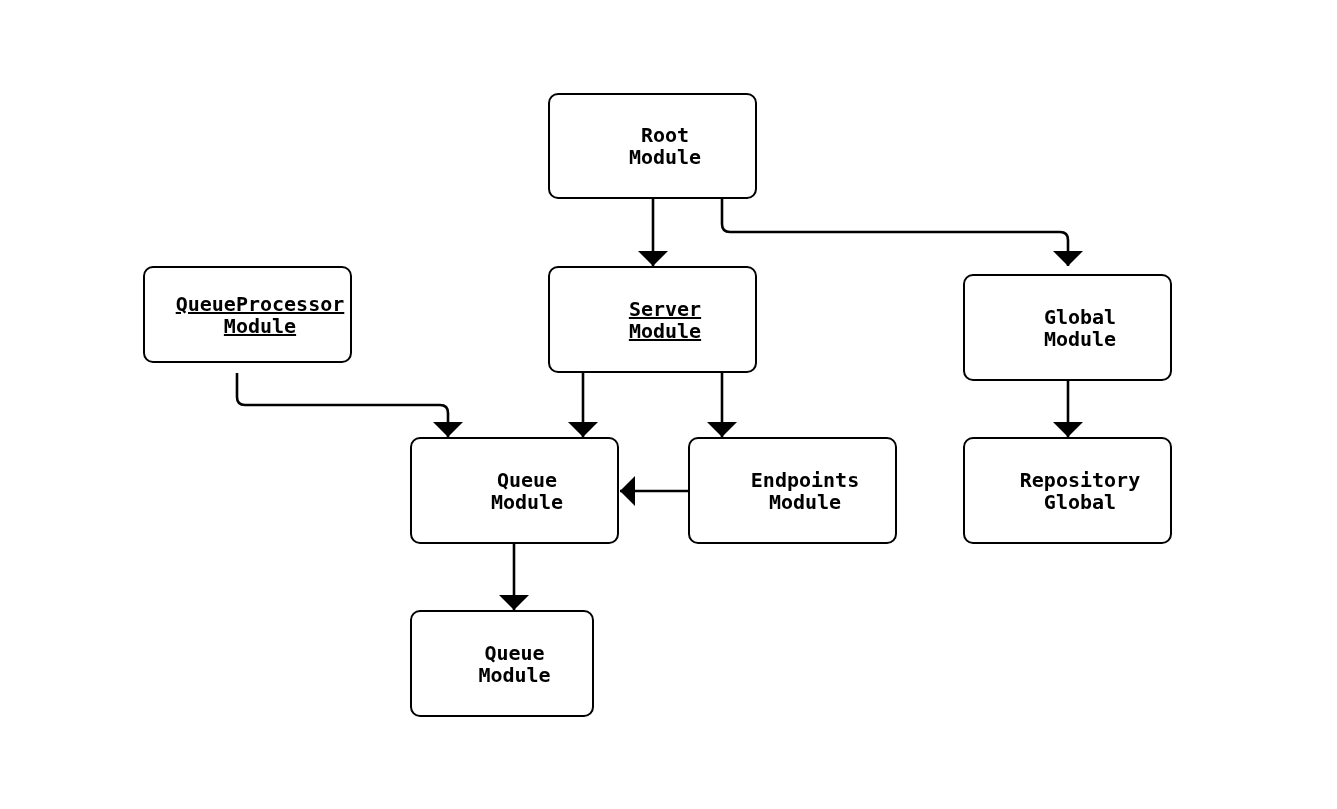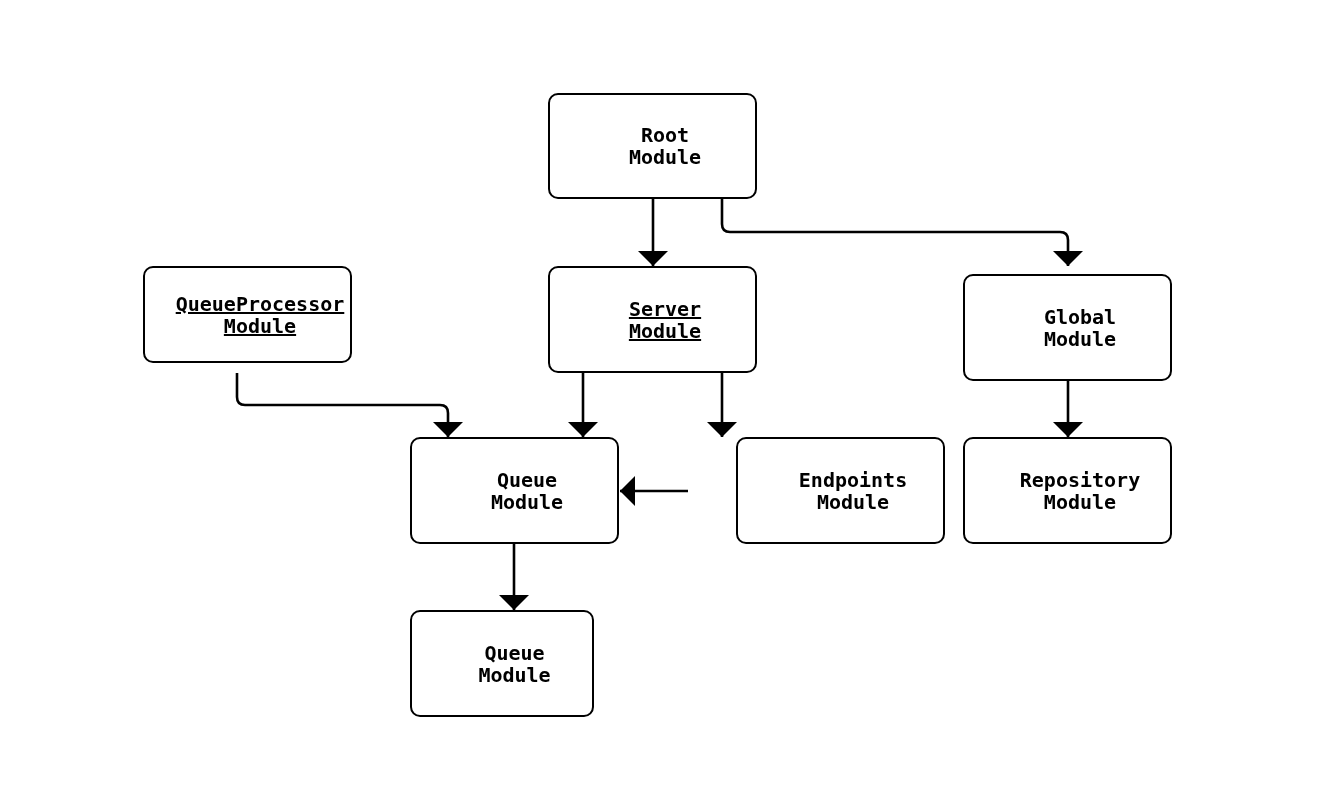--- a/index.html
+++ b/index.html
@@ -80,28 +80,28 @@
   <div class="node" style="left:963px; top:274px; width:209px; height:107px;">
     <span class="label">Global
 Module</span>
   </div>
 
   <div class="node" style="left:410px; top:437px; width:209px; height:107px;">
     <span class="label">Queue
 Module</span>
   </div>
 
-  <div class="node" style="left:688px; top:437px; width:209px; height:107px;margin-left:48px;">
+  <div class="node" style="left:688px; top:437px; width:209px; height:107px;">
     <span class="label">Endpoints
 Module</span>
   </div>
 
   <div class="node" style="left:963px; top:437px; width:209px; height:107px;">
     <span class="label">Repository
-Module</span>
+Global</span>
   </div>
 
   <div class="node" style="left:410px; top:610px; width:184px; height:107px;">
     <span class="label">Queue
 Module</span>
   </div>
 
 </div>
 
 </body></html>

